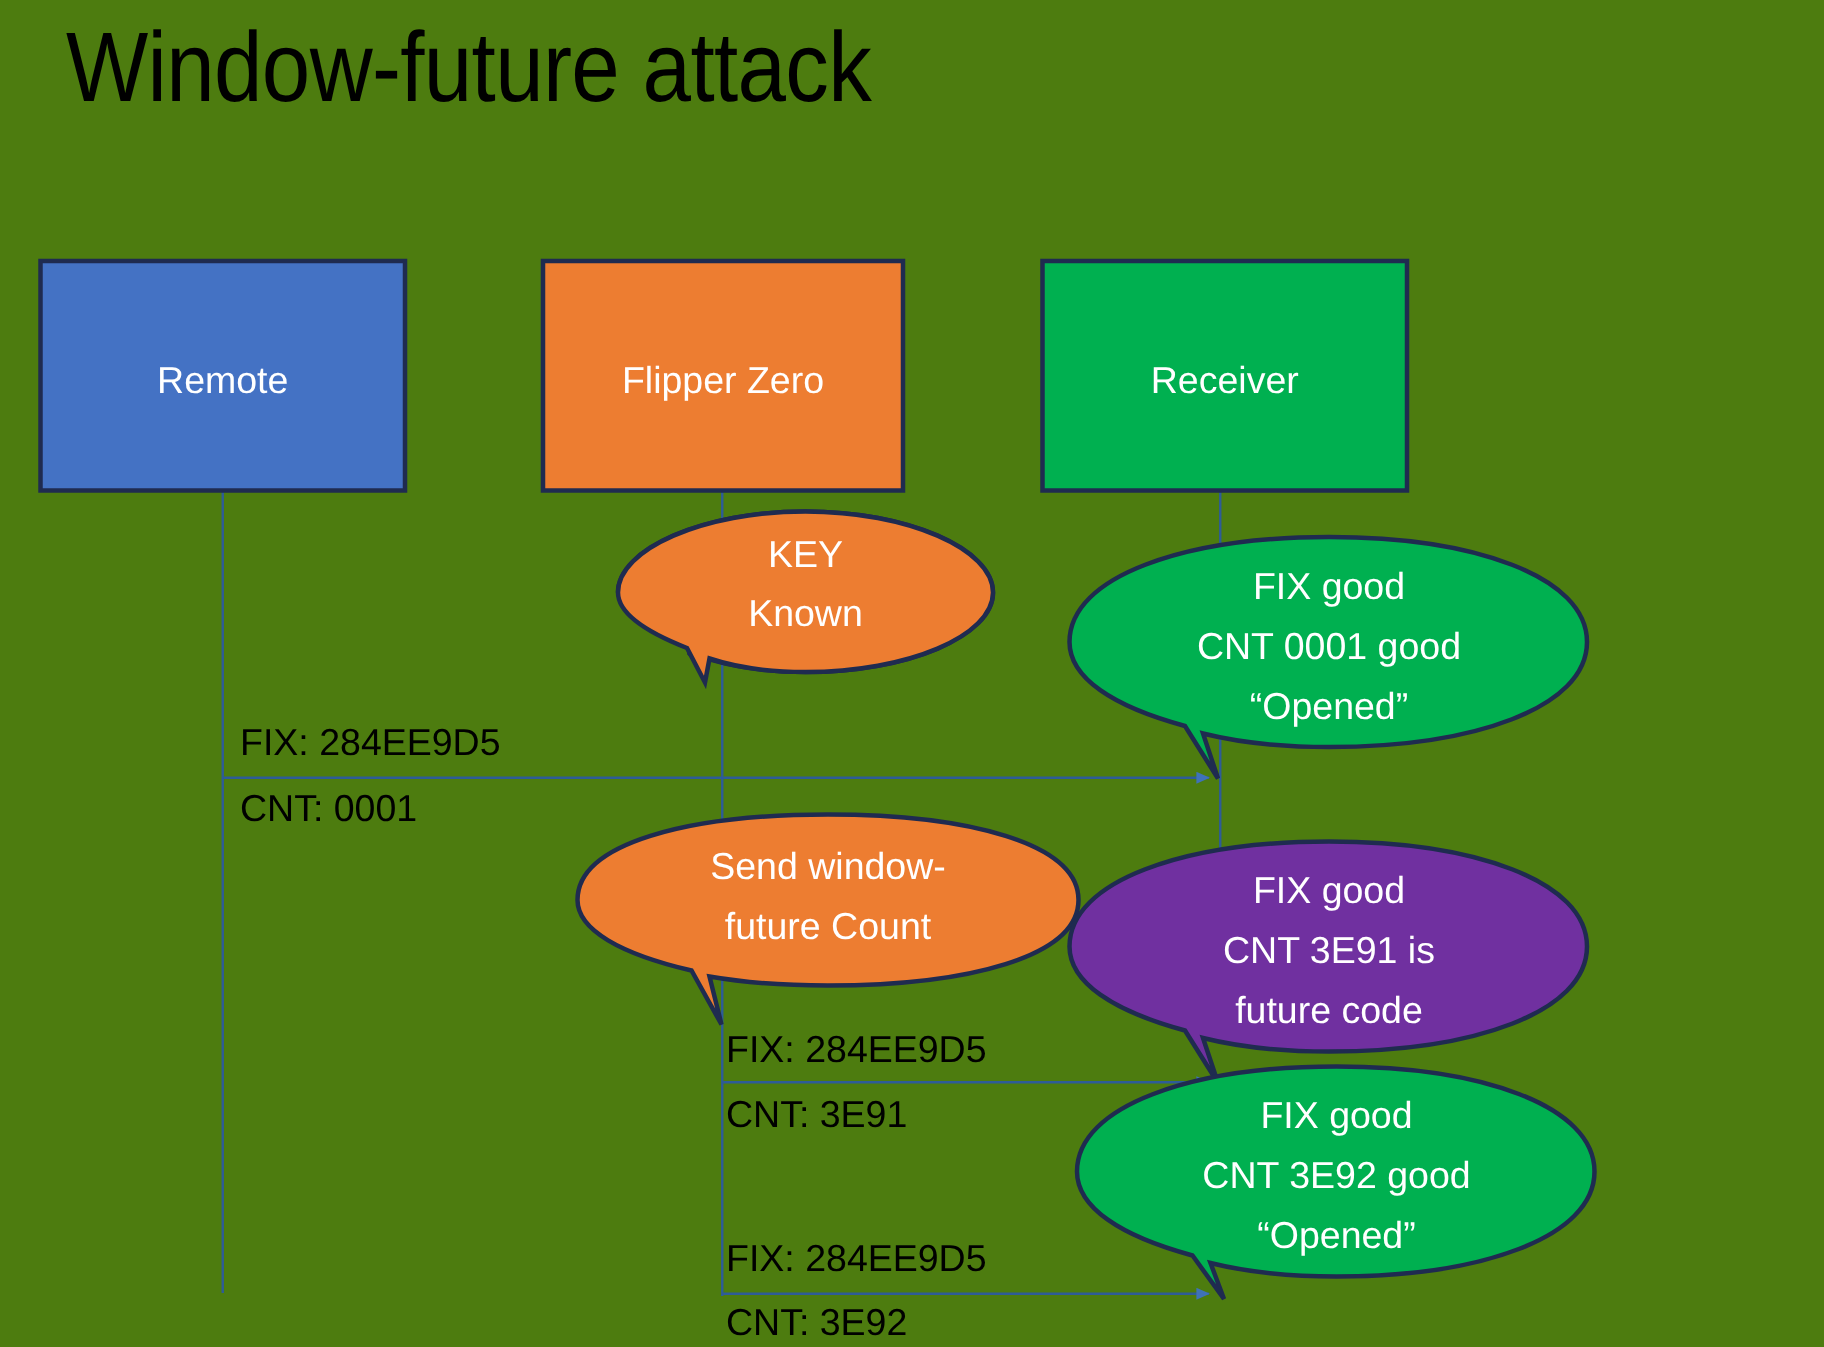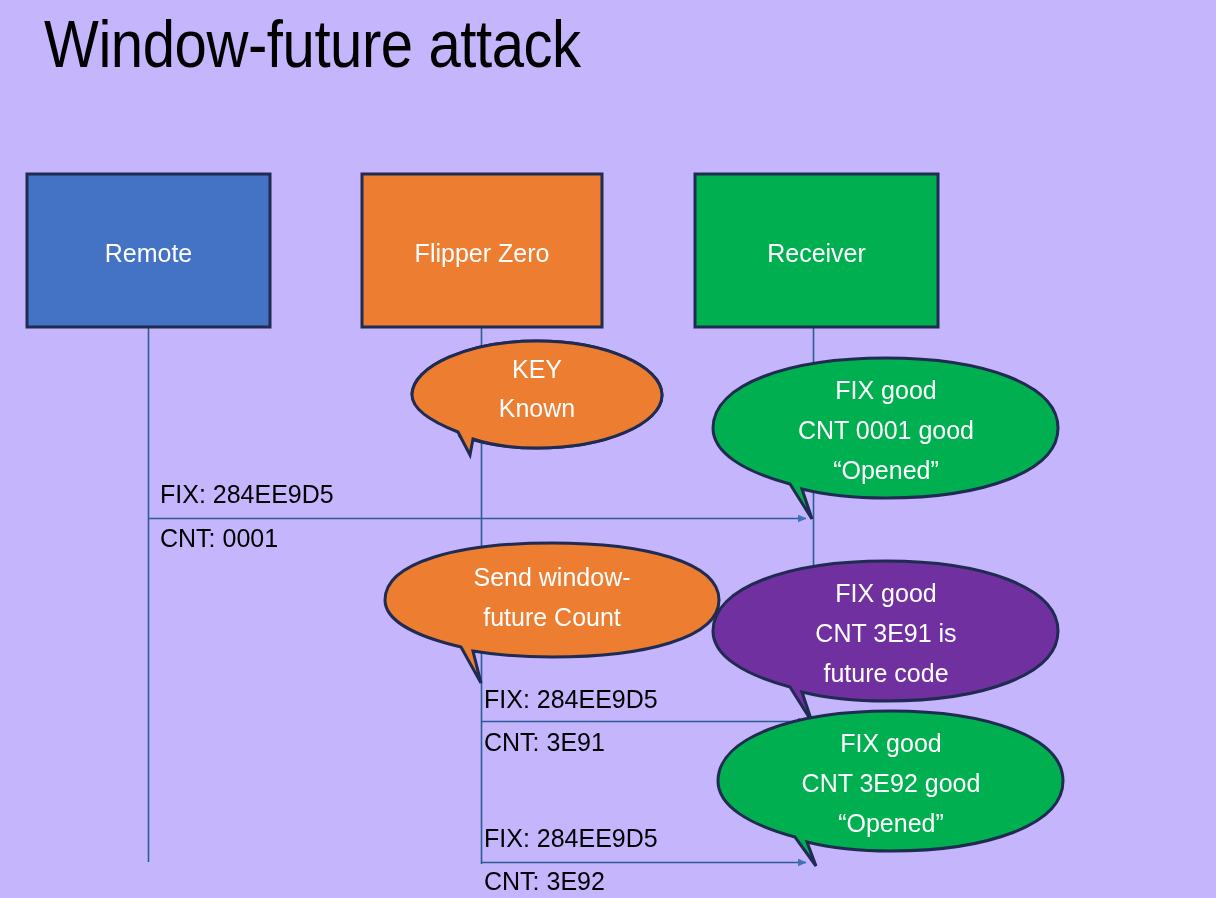--- a/index.html
+++ b/index.html
@@ -13,21 +13,21 @@
     position: relative;
     overflow: hidden;
     font-family: "DejaVu Sans", "Liberation Sans", sans-serif;
   }
   #slide {
     position: absolute;
     left: 0;
     top: 0;
     width: 1216px;
     height: 898px;
-    background: #c4b5fd;
+    background: #4d7c0f;
   }
   .slide-title {
     position: absolute;
     left: 44px;
     top: 8px;
     font-family: "Liberation Sans", "DejaVu Sans", sans-serif;
     font-size: 66px;
     font-weight: 300;
     color: #000000;
     letter-spacing: -0.5px;

